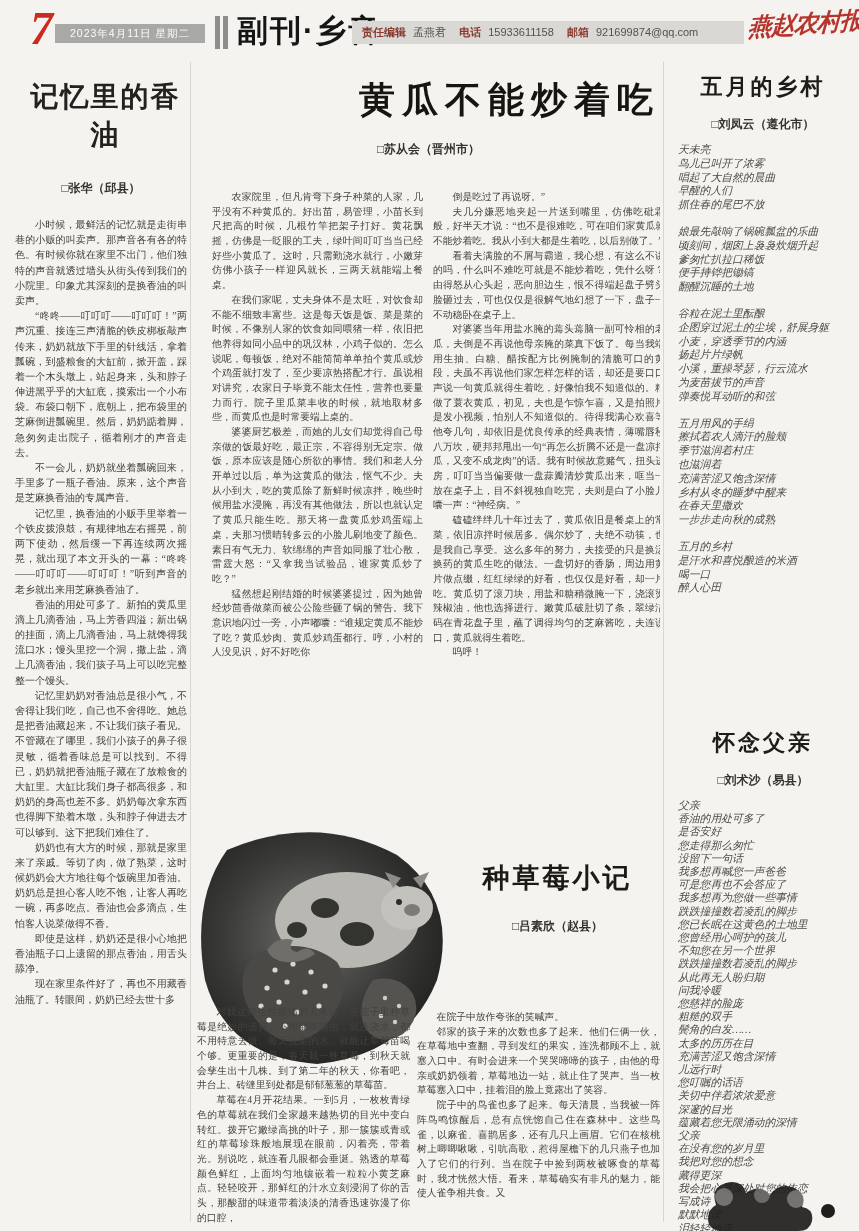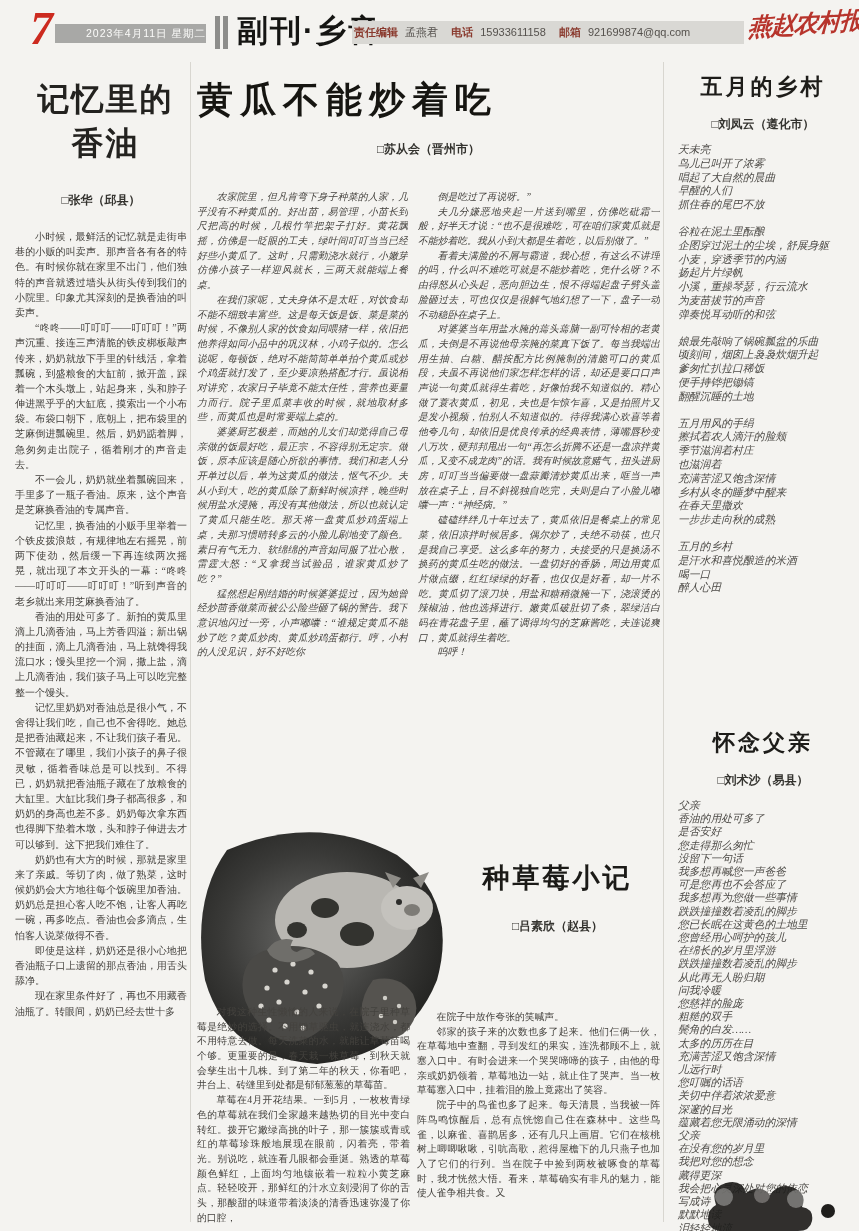--- a/index.html
+++ b/index.html
@@ -9,65 +9,65 @@
     font-family:"Liberation Serif","DejaVu Serif",serif;
     color:#3c3b39;
   }
   .abs{position:absolute;}
   
   .page-num{
     left:30px;top:2px;font-size:46px;font-weight:bold;font-style:italic;
     color:#cc2a1f;font-family:"Liberation Serif",serif;z-index:3;
   }
   .date-badge{
-    left:55px;top:24px;width:133px;height:19px;background:#a8a8a6;
-    color:#fcfcfa;font-size:10.5px;line-height:19px;text-align:right;
-    font-family:"Liberation Sans",sans-serif;letter-spacing:1px;z-index:2;padding-left:18px;
+    left:55px;top:24px;width:150px;height:19px;background:#a8a8a6;
+    color:#fcfcfa;font-size:10.5px;line-height:19px;text-align:center;
+    font-family:"Liberation Sans",sans-serif;letter-spacing:1px;z-index:2;
   }
   .dbl-bars{left:215px;top:16px;width:16px;height:33px;z-index:2;}
   .dbl-bars span{display:inline-block;width:5px;height:33px;background:#8d8d8b;margin-right:3px;}
   .section-title{
     left:237px;top:10px;font-size:31px;font-weight:bold;color:#151513;
     font-family:"Liberation Sans","DejaVu Sans",sans-serif;letter-spacing:2px;
   }
   .editor-bar{
     left:352px;top:21px;width:392px;height:23px;background:#d9d8d4;
-    font-size:11px;line-height:23px;padding-left:2px;box-sizing:border-box;
+    font-size:11px;line-height:23px;padding-left:10px;box-sizing:border-box;
     font-family:"Liberation Sans",sans-serif;white-space:nowrap;overflow:hidden;
   }
   .editor-bar .lbl{color:#8a3a2e;font-weight:bold;margin-right:4px;}
   .editor-bar .val{color:#55514d;margin-right:10px;}
   .masthead{
     left:748px;top:8px;width:108px;font-size:24px;color:#b7342c;
     font-style:italic;font-weight:bold;letter-spacing:-1px;
     transform:rotate(-4deg) skewX(-6deg);white-space:nowrap;
   }
   
   .v-rule{width:1px;background:#d8d6d0;top:62px;height:1160px;}
   .col-shell{top:62px;height:1169px;overflow:hidden;}
   
   .la-title{
-    margin:16px 0 0 9px;text-align:center;font-size:32px;font-weight:bold;
+    margin:16px 0 0 9px;text-align:center;font-size:28px;font-weight:bold;
     color:#23221f;font-family:Liberation Mono, monospace;letter-spacing:2px;
   }
   .byline{
     text-align:center;font-size:12px;font-weight:bold;color:#34332f;
     margin:26px 0 20px 0;font-family:"Liberation Sans",sans-serif;
   }
   .la-body p, .sm-text p{
     margin:0;text-indent:2em;text-align:justify;
   }
   .la-body p{font-size:10px;line-height:1.52;color:#403e3a;}
   
   .ma-title{
-    margin:14px 0 0 0;text-align:left;font-size:36px;font-weight:900;
+    margin:14px 0 0 0;text-align:right;font-size:36px;font-weight:900;
     color:#161511;font-family:Liberation Sans, sans-serif;letter-spacing:7px;
   }
   .ma-byline{margin:16px 0 10px 0;}
-  .ma-cols{position:absolute;left:0;top:128px;width:463px;height:640px;overflow:hidden;font-style:italic;}
+  .ma-cols{position:absolute;left:15px;top:128px;width:463px;height:640px;overflow:hidden;}
   .ma-col{position:absolute;top:0;height:640px;overflow:hidden;}
   .ma-col-1{left:0;width:211px;}
   .ma-col-2{left:221px;width:242px;}
   .sm-text p{font-size:9.8px;line-height:1.5;color:#44423e;}
   
   .photo{left:0;top:768px;width:263px;height:237px;}
   
   .sb-head{left:258px;top:798px;width:205px;text-align:center;}
   .sb-title{
     font-size:27px;font-weight:900;color:#1b1a17;letter-spacing:3px;
@@ -221,34 +221,34 @@
     <div class="byline poem-byline">□刘凤云（遵化市）</div>
     <div>
         <div class="stanza">
           <div class="poem-line">天未亮</div>
           <div class="poem-line">鸟儿已叫开了浓雾</div>
           <div class="poem-line">唱起了大自然的晨曲</div>
           <div class="poem-line">早醒的人们</div>
           <div class="poem-line">抓住春的尾巴不放</div>
         </div>
         <div class="stanza">
+          <div class="poem-line">娘最先敲响了锅碗瓢盆的乐曲</div>
+          <div class="poem-line">顷刻间，烟囱上袅袅炊烟升起</div>
+          <div class="poem-line">爹匆忙扒拉口稀饭</div>
+          <div class="poem-line">便手持铧把锄镐</div>
+          <div class="poem-line">翻醒沉睡的土地</div>
+        </div>
+        <div class="stanza">
           <div class="poem-line">谷粒在泥土里酝酿</div>
           <div class="poem-line">企图穿过泥土的尘埃，舒展身躯</div>
           <div class="poem-line">小麦，穿透季节的内涵</div>
           <div class="poem-line">扬起片片绿帆</div>
           <div class="poem-line">小溪，重操琴瑟，行云流水</div>
           <div class="poem-line">为麦苗拔节的声音</div>
           <div class="poem-line">弹奏悦耳动听的和弦</div>
-        </div>
-        <div class="stanza">
-          <div class="poem-line">娘最先敲响了锅碗瓢盆的乐曲</div>
-          <div class="poem-line">顷刻间，烟囱上袅袅炊烟升起</div>
-          <div class="poem-line">爹匆忙扒拉口稀饭</div>
-          <div class="poem-line">便手持铧把锄镐</div>
-          <div class="poem-line">翻醒沉睡的土地</div>
         </div>
         <div class="stanza">
           <div class="poem-line">五月用风的手绢</div>
           <div class="poem-line">擦拭着农人滴汗的脸颊</div>
           <div class="poem-line">季节滋润着村庄</div>
           <div class="poem-line">也滋润着</div>
           <div class="poem-line">充满苦涩又饱含深情</div>
           <div class="poem-line">乡村从冬的睡梦中醒来</div>
           <div class="poem-line">在春天里撒欢</div>
           <div class="poem-line">一步步走向秋的成熟</div>
@@ -269,21 +269,21 @@
         <div class="poem-line">香油的用处可多了</div>
         <div class="poem-line">是否安好</div>
         <div class="poem-line">您走得那么匆忙</div>
         <div class="poem-line">没留下一句话</div>
         <div class="poem-line">我多想再喊您一声爸爸</div>
         <div class="poem-line">可是您再也不会答应了</div>
         <div class="poem-line">我多想再为您做一些事情</div>
         <div class="poem-line">跌跌撞撞数着凌乱的脚步</div>
         <div class="poem-line">您已长眠在这黄色的土地里</div>
         <div class="poem-line">您曾经用心呵护的孩儿</div>
-        <div class="poem-line">在绵长的岁月里浮游</div>
+        <div class="poem-line">不知您在另一个世界</div>
         <div class="poem-line">跌跌撞撞数着凌乱的脚步</div>
         <div class="poem-line">从此再无人盼归期</div>
         <div class="poem-line">问我冷暖</div>
         <div class="poem-line">您慈祥的脸庞</div>
         <div class="poem-line">粗糙的双手</div>
         <div class="poem-line">鬓角的白发……</div>
         <div class="poem-line">太多的历历在目</div>
         <div class="poem-line">充满苦涩又饱含深情</div>
         <div class="poem-line">儿远行时</div>
         <div class="poem-line">您叮嘱的话语</div>

